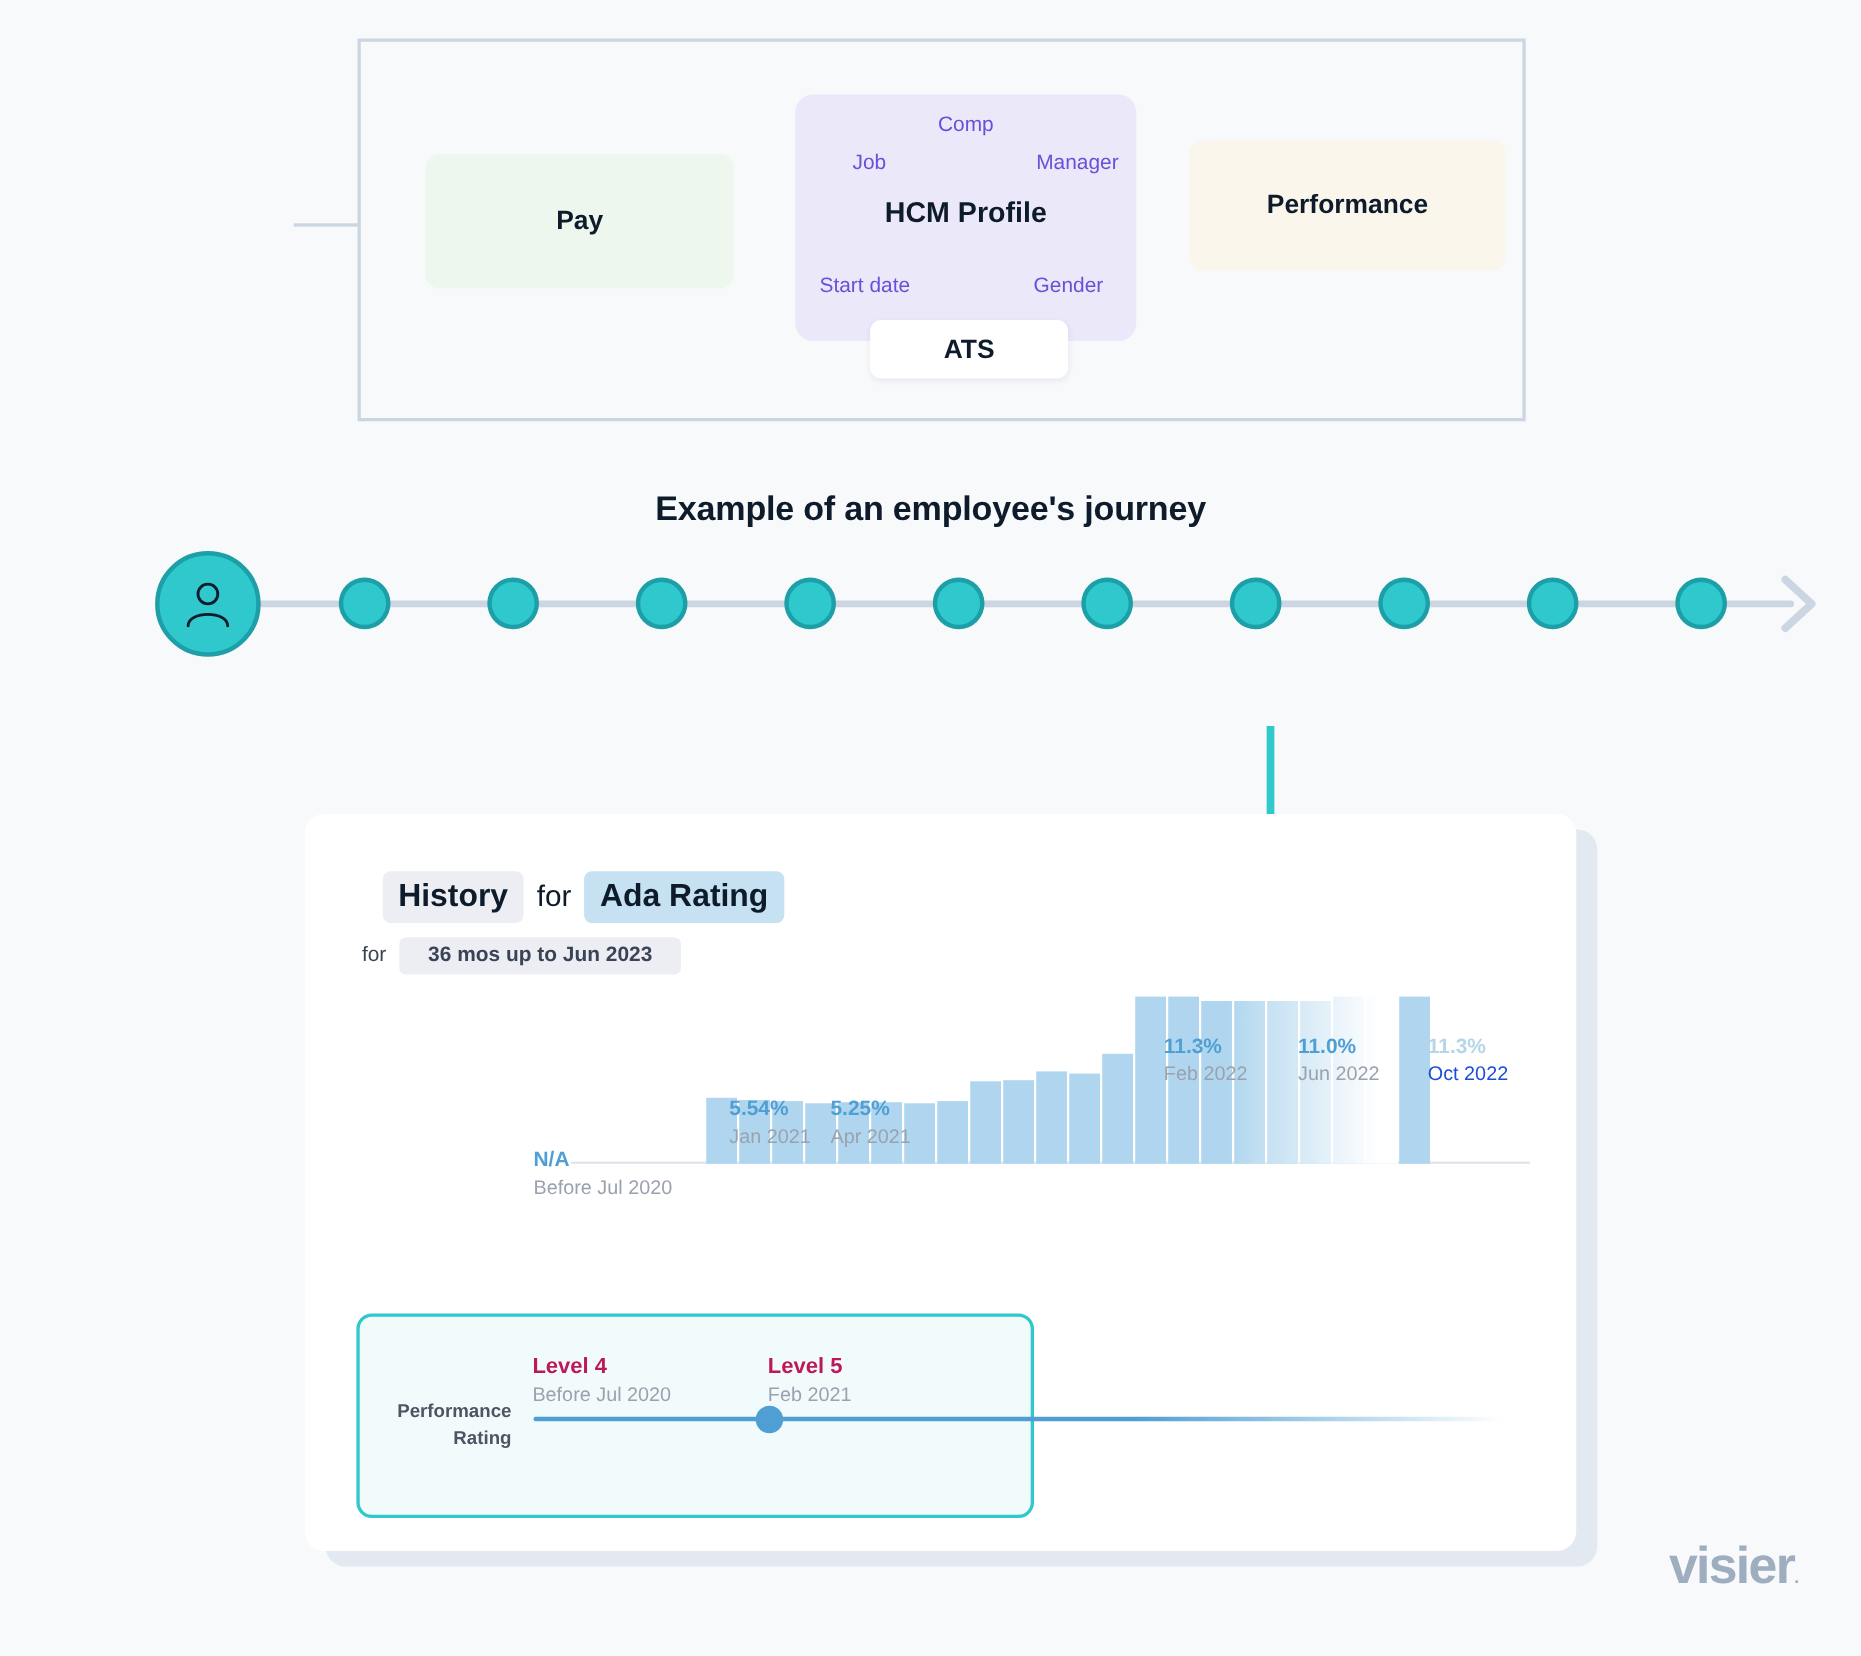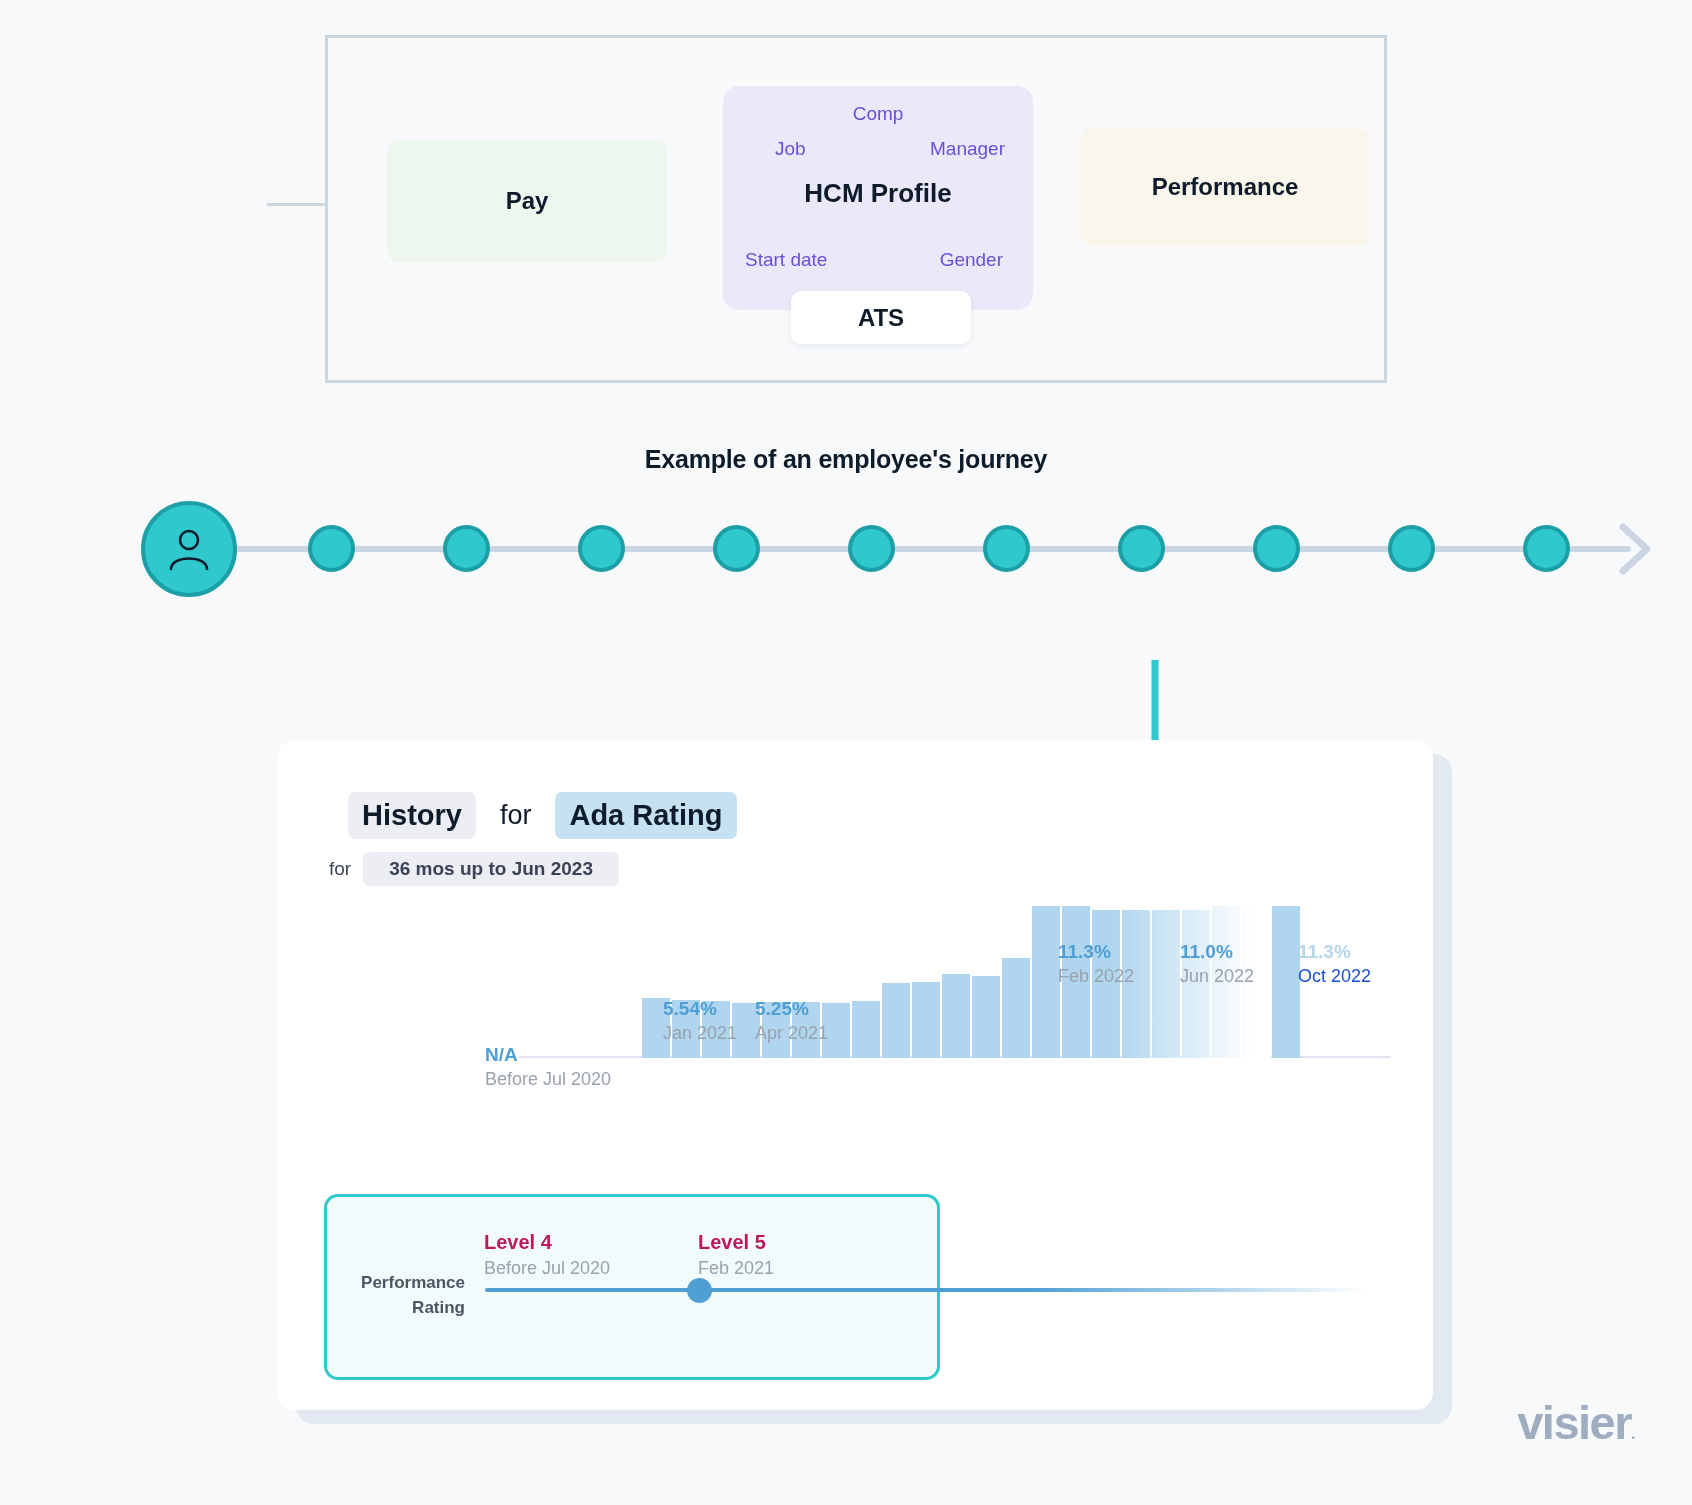--- a/index.html
+++ b/index.html
@@ -35,41 +35,41 @@
     position: absolute; left: 723px; top: 86px; width: 310px; height: 224px;
     background: #ebe8fa; border-radius: 16px;
   }
   .ds-hcm-title {
     position: absolute; left: 0; right: 0; top: 92px; text-align: center;
     font-size: 26px; font-weight: 700; color: #0d1b2a;
   }
   .hcm-tag { position: absolute; font-size: 19px; color: #6b4fd8; white-space: nowrap; }
   .hcm-comp    { left: 0; right: 0; top: 17px; text-align: center; }
   .hcm-job     { left: 52px; top: 52px; }
-  .hcm-manager { right: 28px; top: 52px; }
+  .hcm-manager { right: 16px; top: 52px; }
   .hcm-start   { left: 22px; top: 163px; }
   .hcm-gender  { right: 30px; top: 163px; }
   .ds-ats {
     position: absolute; left: 791px; top: 291px; width: 180px; height: 53px;
     background: #ffffff; border-radius: 10px;
     display: flex; align-items: center; justify-content: center;
     font-size: 24px; font-weight: 700; color: #0d1b2a;
     box-shadow: 0 2px 6px rgba(20,30,60,.07);
   }
   .ds-perf {
     position: absolute; left: 1081px; top: 128px; width: 288px; height: 118px;
     background: #faf6ec; border-radius: 12px;
     display: flex; align-items: center; justify-content: center;
     font-size: 24px; font-weight: 700; color: #0d1b2a;
   }
 
   
   .journey-title {
     position: absolute; left: 0; right: 0; top: 445px; text-align: center;
-    font-size: 25px; font-weight: 700; color: #0d1b2a; letter-spacing: -.2px;
+    font-size: 31px; font-weight: 700; color: #0d1b2a; letter-spacing: -.2px;
   }
   .track {
     position: absolute; left: 226px; top: 546px; width: 1405px; height: 6px;
     background: #ccd6e3; border-radius: 3px;
   }
   .arrow-head {
     position: absolute; left: 1617px; top: 521px; width: 36px; height: 56px;
   }
   .node {
     position: absolute; border-radius: 50%;
@@ -83,21 +83,21 @@
 
   
   .card-shadow {
     position: absolute; left: 296px; top: 754px; width: 1156px; height: 670px;
     background: #e3e9f1; border-radius: 18px;
   }
   .card {
     position: absolute; left: 277px; top: 740px; width: 1156px; height: 670px;
     background: #ffffff; border-radius: 18px;
   }
-  .hdr-row { position: absolute; left: 52px; top: 52px; display: flex; align-items: center; gap: 24px; padding-left: 19px; }
+  .hdr-row { position: absolute; left: 52px; top: 52px; display: flex; align-items: center; gap: 12px; padding-left: 19px; }
   .chip {
     font-size: 29px; font-weight: 700; color: #0d1b2a;
     padding: 7px 14px; border-radius: 7px;
   }
   .chip.grey { background: #eceef3; }
   .chip.blue { background: #c6e1f2; }
   .hdr-for { font-size: 27px; font-weight: 400; color: #0d1b2a; }
   .sub-row { position: absolute; left: 52px; top: 112px; display: flex; align-items: center; gap: 12px; }
   .sub-for { font-size: 19px; color: #3b4456; }
   .chip-sm {

